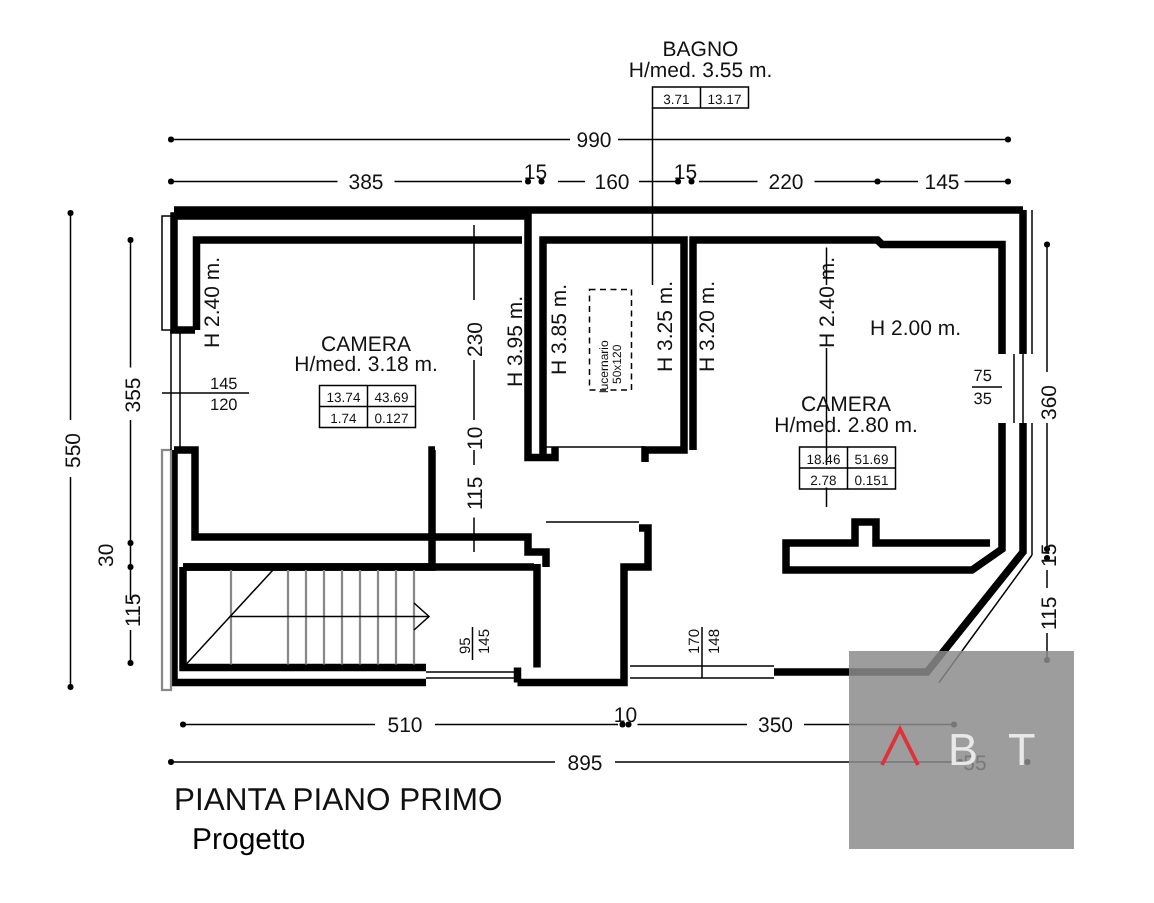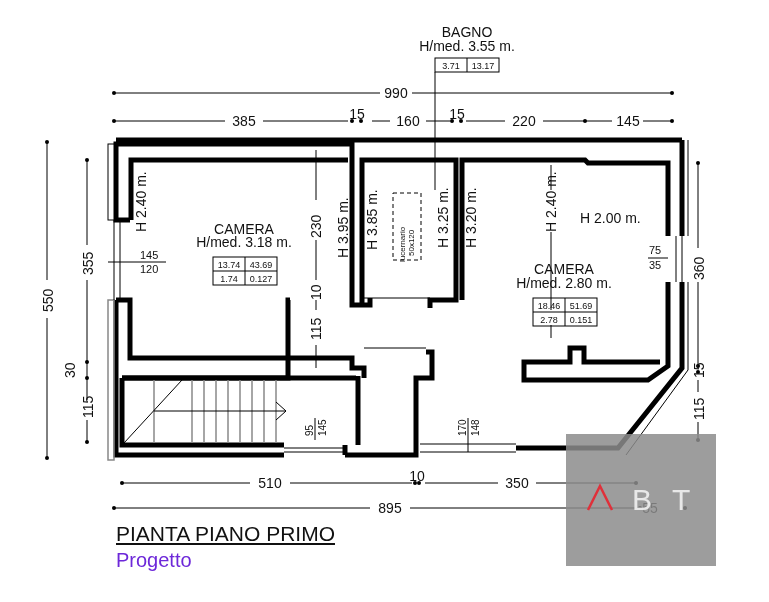--- a/index.html
+++ b/index.html
@@ -3,22 +3,22 @@
 <meta charset="utf-8">
 <style>
   html,body{margin:0;padding:0;background:#fff;}
   body{width:769px;height:602px;position:relative;overflow:hidden;font-family:"Liberation Sans",sans-serif;}
   svg{position:absolute;left:0;top:0;}
   .t{font-family:"Liberation Sans",sans-serif;fill:#111;}
   .wall{fill:none;stroke:#000;stroke-width:5;stroke-linejoin:miter;}
   .thin{stroke:#000;stroke-width:1;fill:none;}
   .grey{stroke:#888;stroke-width:1.5;fill:none;}
   .dim{stroke:#000;stroke-width:1;}
-  .title{position:absolute;left:116px;top:522px;font-size:21px;color:#111;text-decoration:underline;font-family:"Liberation Sans",sans-serif;}
-  .subtitle{position:absolute;left:116px;top:549px;font-size:20px;color:#6d28d9;font-family:"Liberation Sans",sans-serif;}
+  .title{position:absolute;left:116px;top:522px;font-size:21px;color:#111;font-family:"Liberation Sans",sans-serif;}
+  .subtitle{position:absolute;left:128px;top:549px;font-size:20px;color:#000000;font-family:"Liberation Sans",sans-serif;}
   .logo{position:absolute;left:566px;top:434px;width:150px;height:132px;background:rgba(140,140,140,0.85);}
 </style>
 </head>
 <body>
 
 <svg width="769" height="602" viewBox="0 0 769 602">
 
   <g>
     <line class="dim" x1="114" y1="93" x2="380" y2="93"></line>
     <line class="dim" x1="412" y1="93" x2="672" y2="93"></line>

